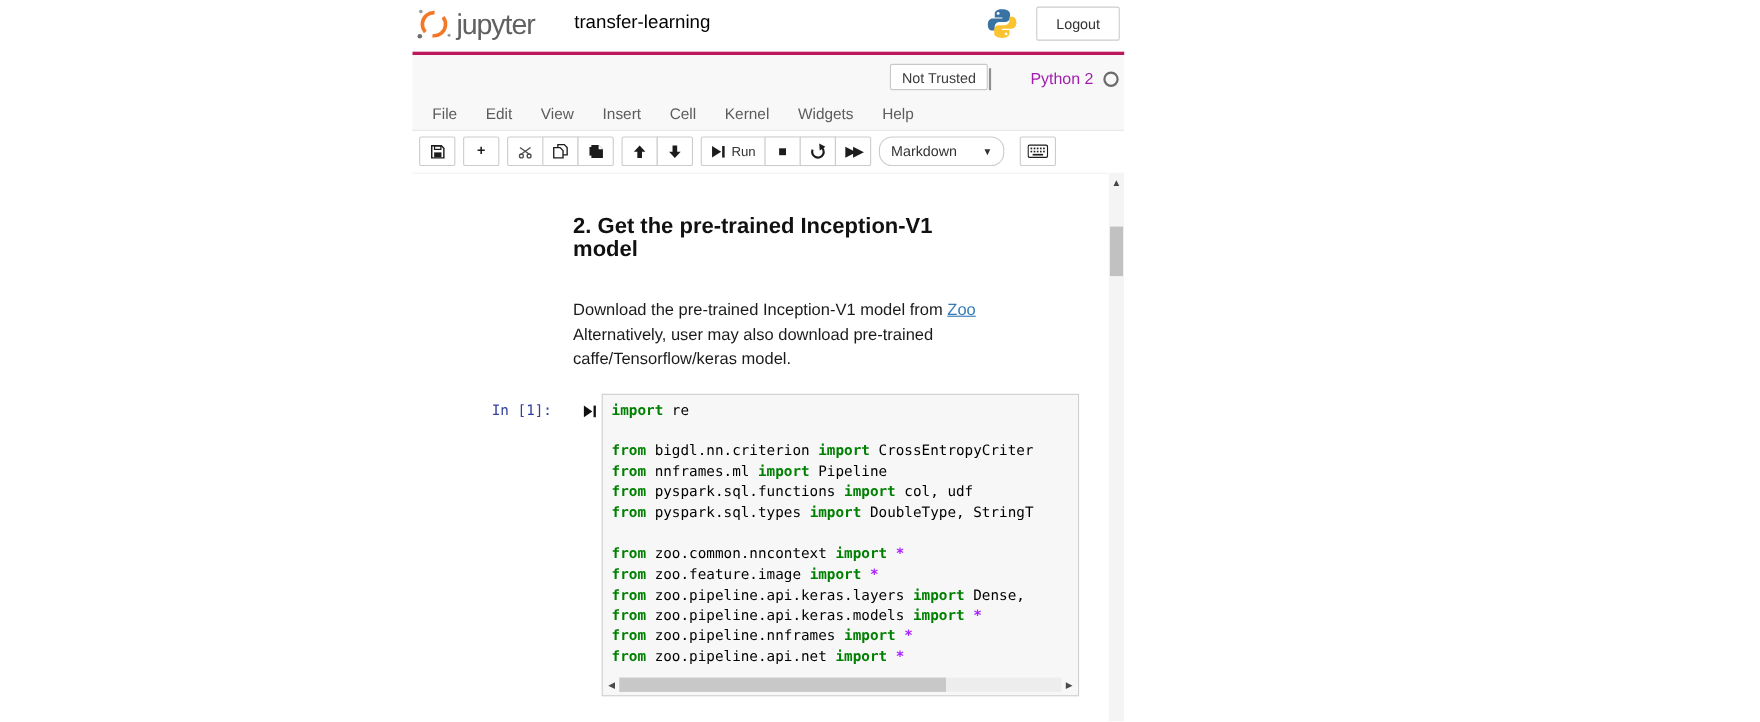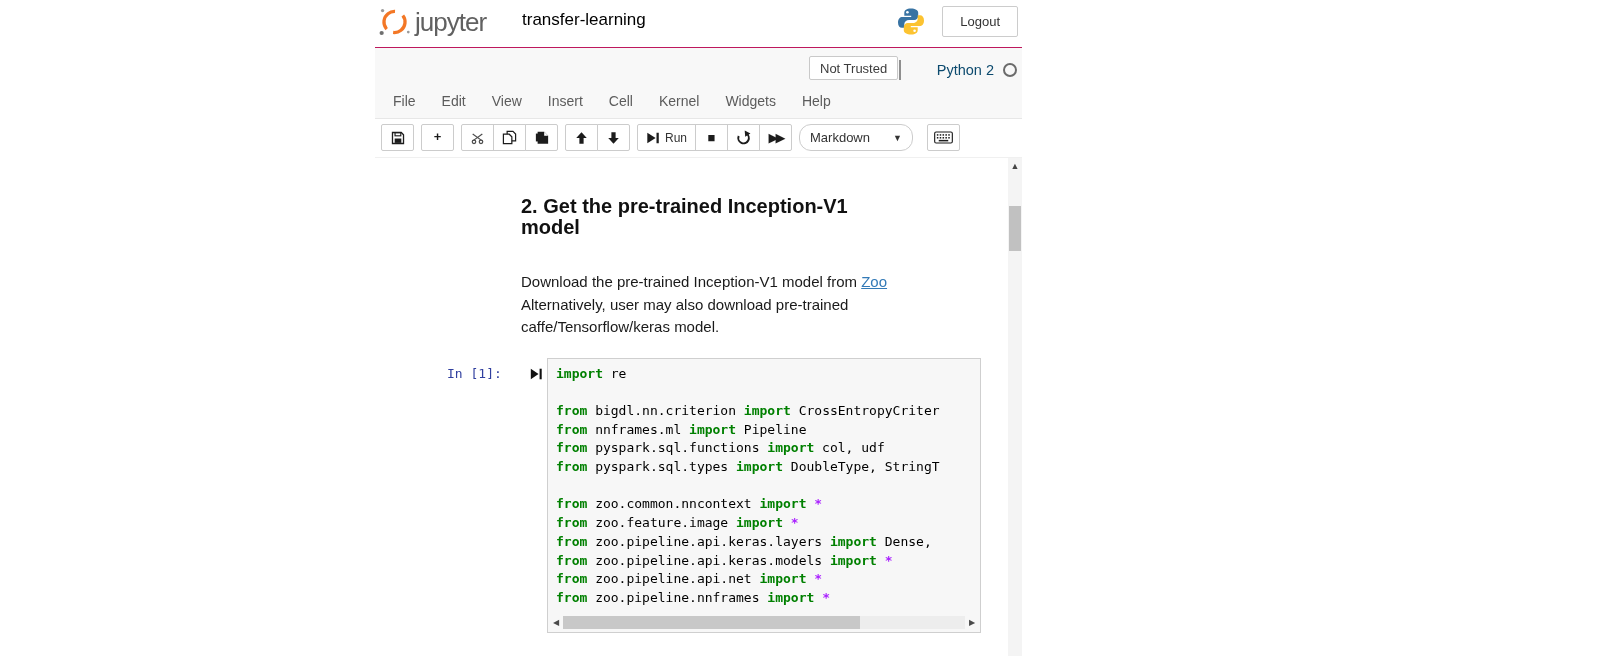--- a/index.html
+++ b/index.html
@@ -11,26 +11,26 @@
   .hdr { position:relative; height:46px; background:#fff; }
   .logo { position:absolute; left:3px; top:4px; display:flex; align-items:center; cursor:pointer; }
   .logo-word { font-size:26px; color:#616161; letter-spacing:-1px; margin-left:4px; }
   .nb-title { position:absolute; left:147px; top:10px; font-size:17px; color:#000;text-align:right; }
   .py-logo { position:absolute; left:522px; top:7px; }
   .logout { position:absolute; right:4px; top:6px; height:31px; padding:0 17px; background:#fff;
     border:1px solid #cccccc; border-radius:2px; font-size:13px; color:#333; cursor:pointer; }
 
   
   .band { position:absolute; top:47px; left:0; width:647px; height:72px; background:#f8f8f8;
-    border-top:1px solid #be185d; border-bottom:1px solid #e7e7e7; }
+    border-top:3px solid #be185d; border-bottom:1px solid #e7e7e7; }
   .nt-btn { position:absolute; left:434px; top:8px; height:24px; padding:0 10px; background:#fff;
     border:1px solid #c9c9c9; border-radius:2px; font-size:13px; color:#3c3c3c; }
   .kernel-area { position:absolute; right:5px; top:12px; display:flex; align-items:center; }
   .kernel-sep { width:2px; height:20px; background:#8f8f8f; margin-right:8px; }
-  .kernel-name { font-size:14.5px; color:#0c4a6e; margin-right:9px;margin-left:28px; }
+  .kernel-name { font-size:14.5px; color:#a21caf; margin-right:9px;margin-left:28px; }
   .kernel-dot { width:14px; height:14px; border:2px solid #6b6b6b; border-radius:50%; background:transparent; }
   .menubar { position:absolute; left:5px; top:40px; display:flex; }
   .menu-item { padding:5px 13px; font-size:14px; color:#5c5c5c; cursor:pointer; }
 
   
   .toolbar { position:absolute; top:120px; left:0; width:647px; height:38px; background:#fff;
     border-bottom:1px solid #f0f0f0; display:flex; align-items:flex-start; padding:4px 0 0 6px; }
   .tgroup { display:flex; margin-right:7px; }
   .tbtn { height:27px; min-width:33px; padding:0 8px; background:#fff; border:1px solid #cccccc;
     border-radius:2px; display:flex; align-items:center; justify-content:center; cursor:pointer; color:#333; }
@@ -275,22 +275,22 @@
               <div class="cm-line">&nbsp;</div>
               <div class="cm-line"><span class="tk-kw">from</span><span class="tk-tx"> bigdl.nn.criterion </span><span class="tk-kw">import</span><span class="tk-tx"> CrossEntropyCriter</span></div>
               <div class="cm-line"><span class="tk-kw">from</span><span class="tk-tx"> nnframes.ml </span><span class="tk-kw">import</span><span class="tk-tx"> Pipeline</span></div>
               <div class="cm-line"><span class="tk-kw">from</span><span class="tk-tx"> pyspark.sql.functions </span><span class="tk-kw">import</span><span class="tk-tx"> col, udf</span></div>
               <div class="cm-line"><span class="tk-kw">from</span><span class="tk-tx"> pyspark.sql.types </span><span class="tk-kw">import</span><span class="tk-tx"> DoubleType, StringT</span></div>
               <div class="cm-line">&nbsp;</div>
               <div class="cm-line"><span class="tk-kw">from</span><span class="tk-tx"> zoo.common.nncontext </span><span class="tk-kw">import</span><span class="tk-tx"> </span><span class="tk-op">*</span></div>
               <div class="cm-line"><span class="tk-kw">from</span><span class="tk-tx"> zoo.feature.image </span><span class="tk-kw">import</span><span class="tk-tx"> </span><span class="tk-op">*</span></div>
               <div class="cm-line"><span class="tk-kw">from</span><span class="tk-tx"> zoo.pipeline.api.keras.layers </span><span class="tk-kw">import</span><span class="tk-tx"> Dense,</span></div>
               <div class="cm-line"><span class="tk-kw">from</span><span class="tk-tx"> zoo.pipeline.api.keras.models </span><span class="tk-kw">import</span><span class="tk-tx"> </span><span class="tk-op">*</span></div>
+              <div class="cm-line"><span class="tk-kw">from</span><span class="tk-tx"> zoo.pipeline.nnframes </span><span class="tk-kw">import</span><span class="tk-tx"> </span><span class="tk-op">*</span></div>
               <div class="cm-line"><span class="tk-kw">from</span><span class="tk-tx"> zoo.pipeline.api.net </span><span class="tk-kw">import</span><span class="tk-tx"> </span><span class="tk-op">*</span></div>
-              <div class="cm-line"><span class="tk-kw">from</span><span class="tk-tx"> zoo.pipeline.nnframes </span><span class="tk-kw">import</span><span class="tk-tx"> </span><span class="tk-op">*</span></div>
             </div>
           <div class="hscroll">
             <span class="hs-arrow">◀</span>
             <span class="hs-track">
               <span class="hs-thumb"></span>
             </span>
             <span class="hs-arrow">▶</span>
           </div>
         </div>
       </div>

